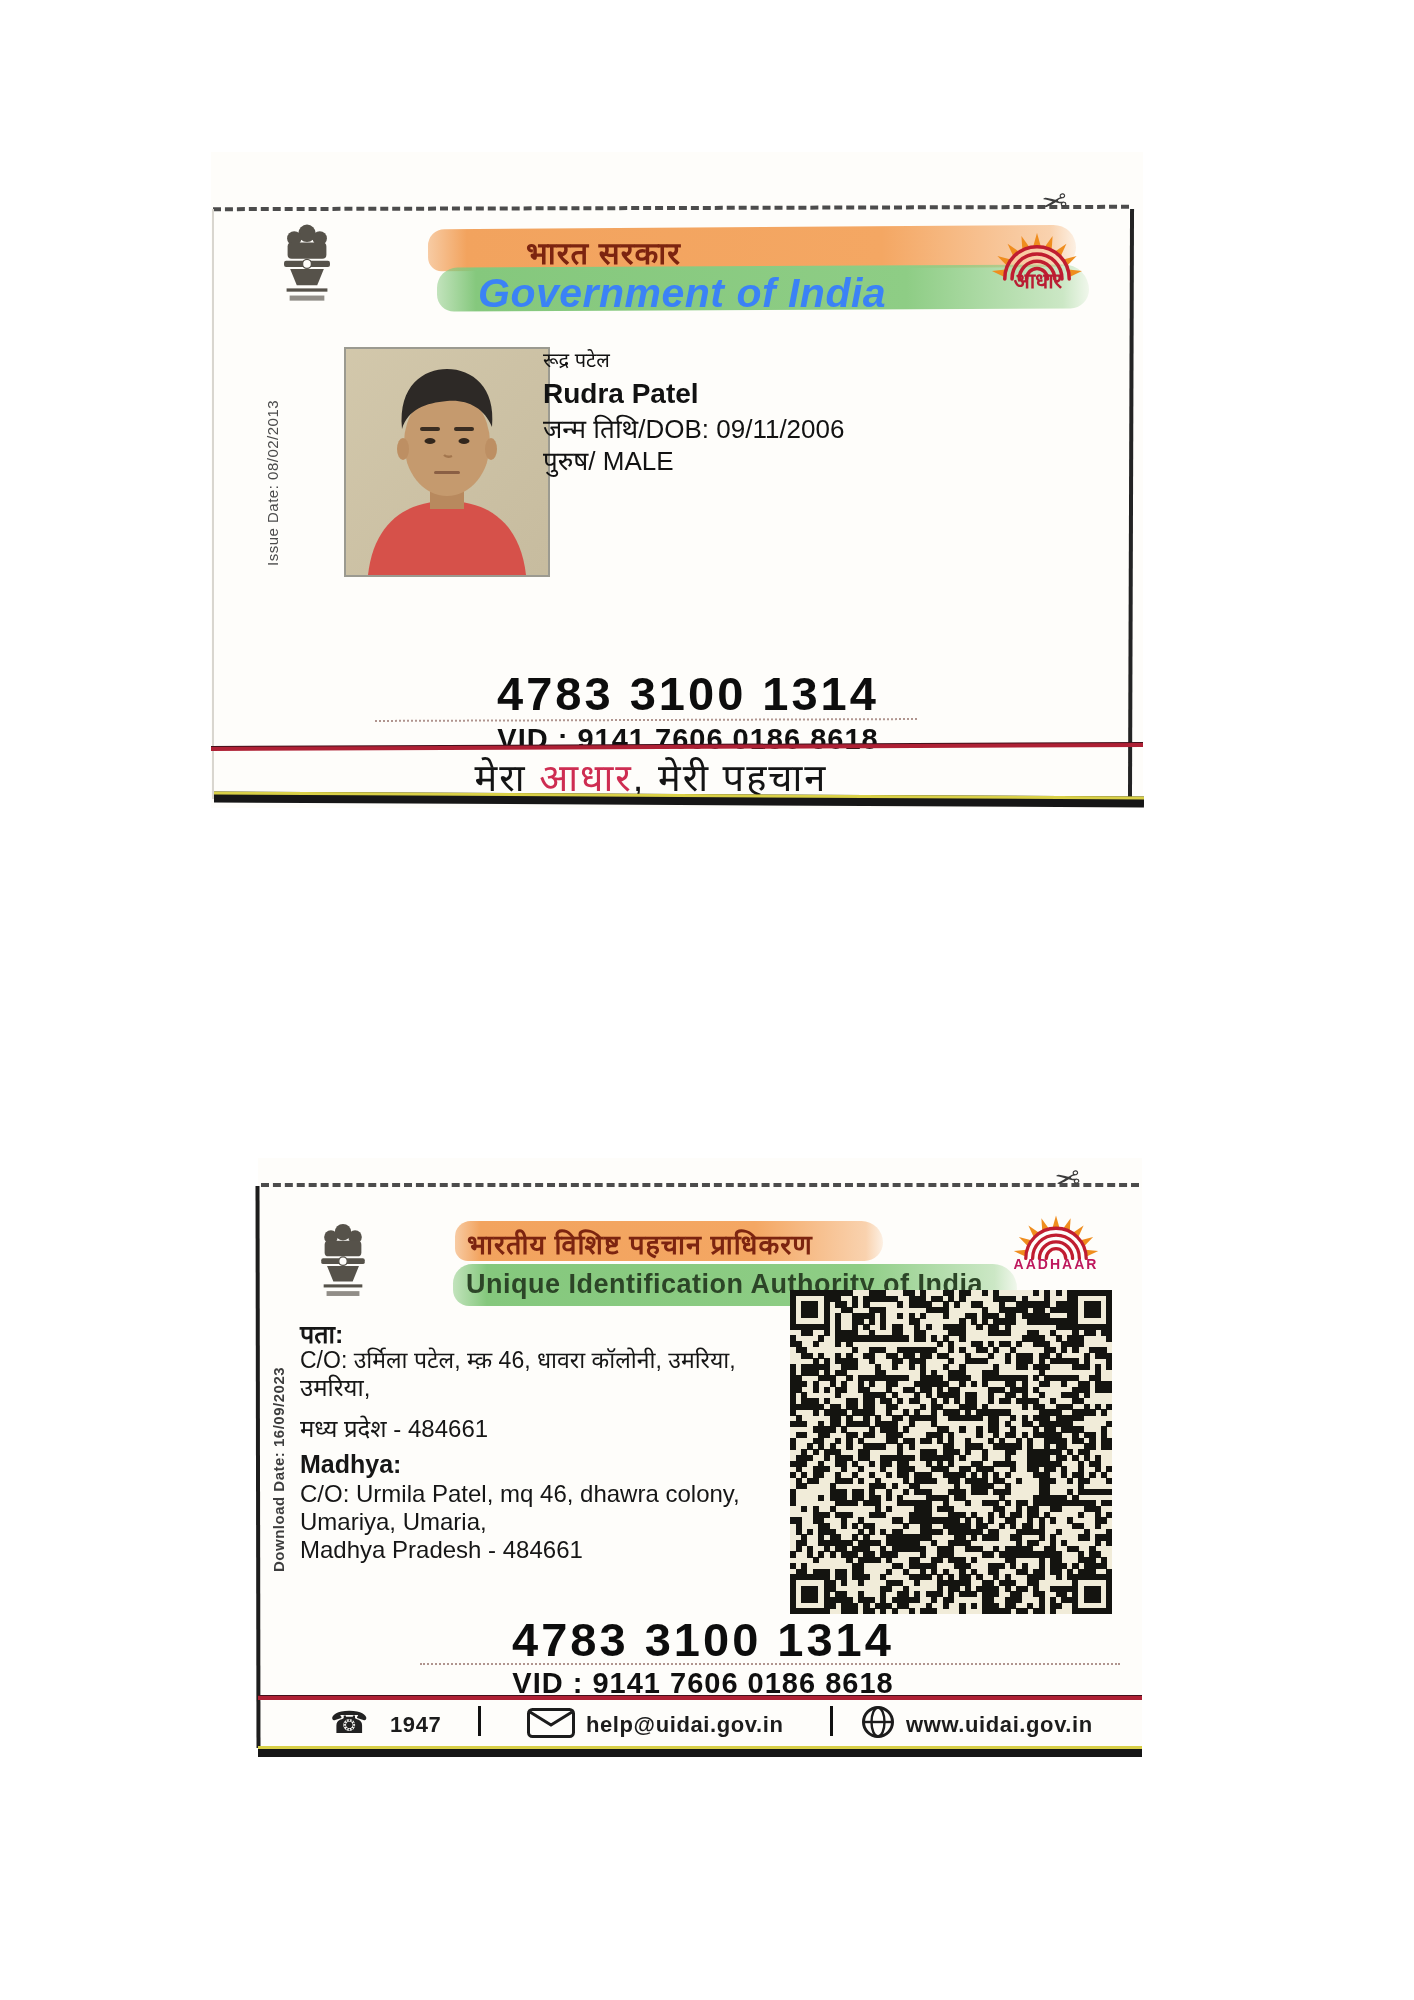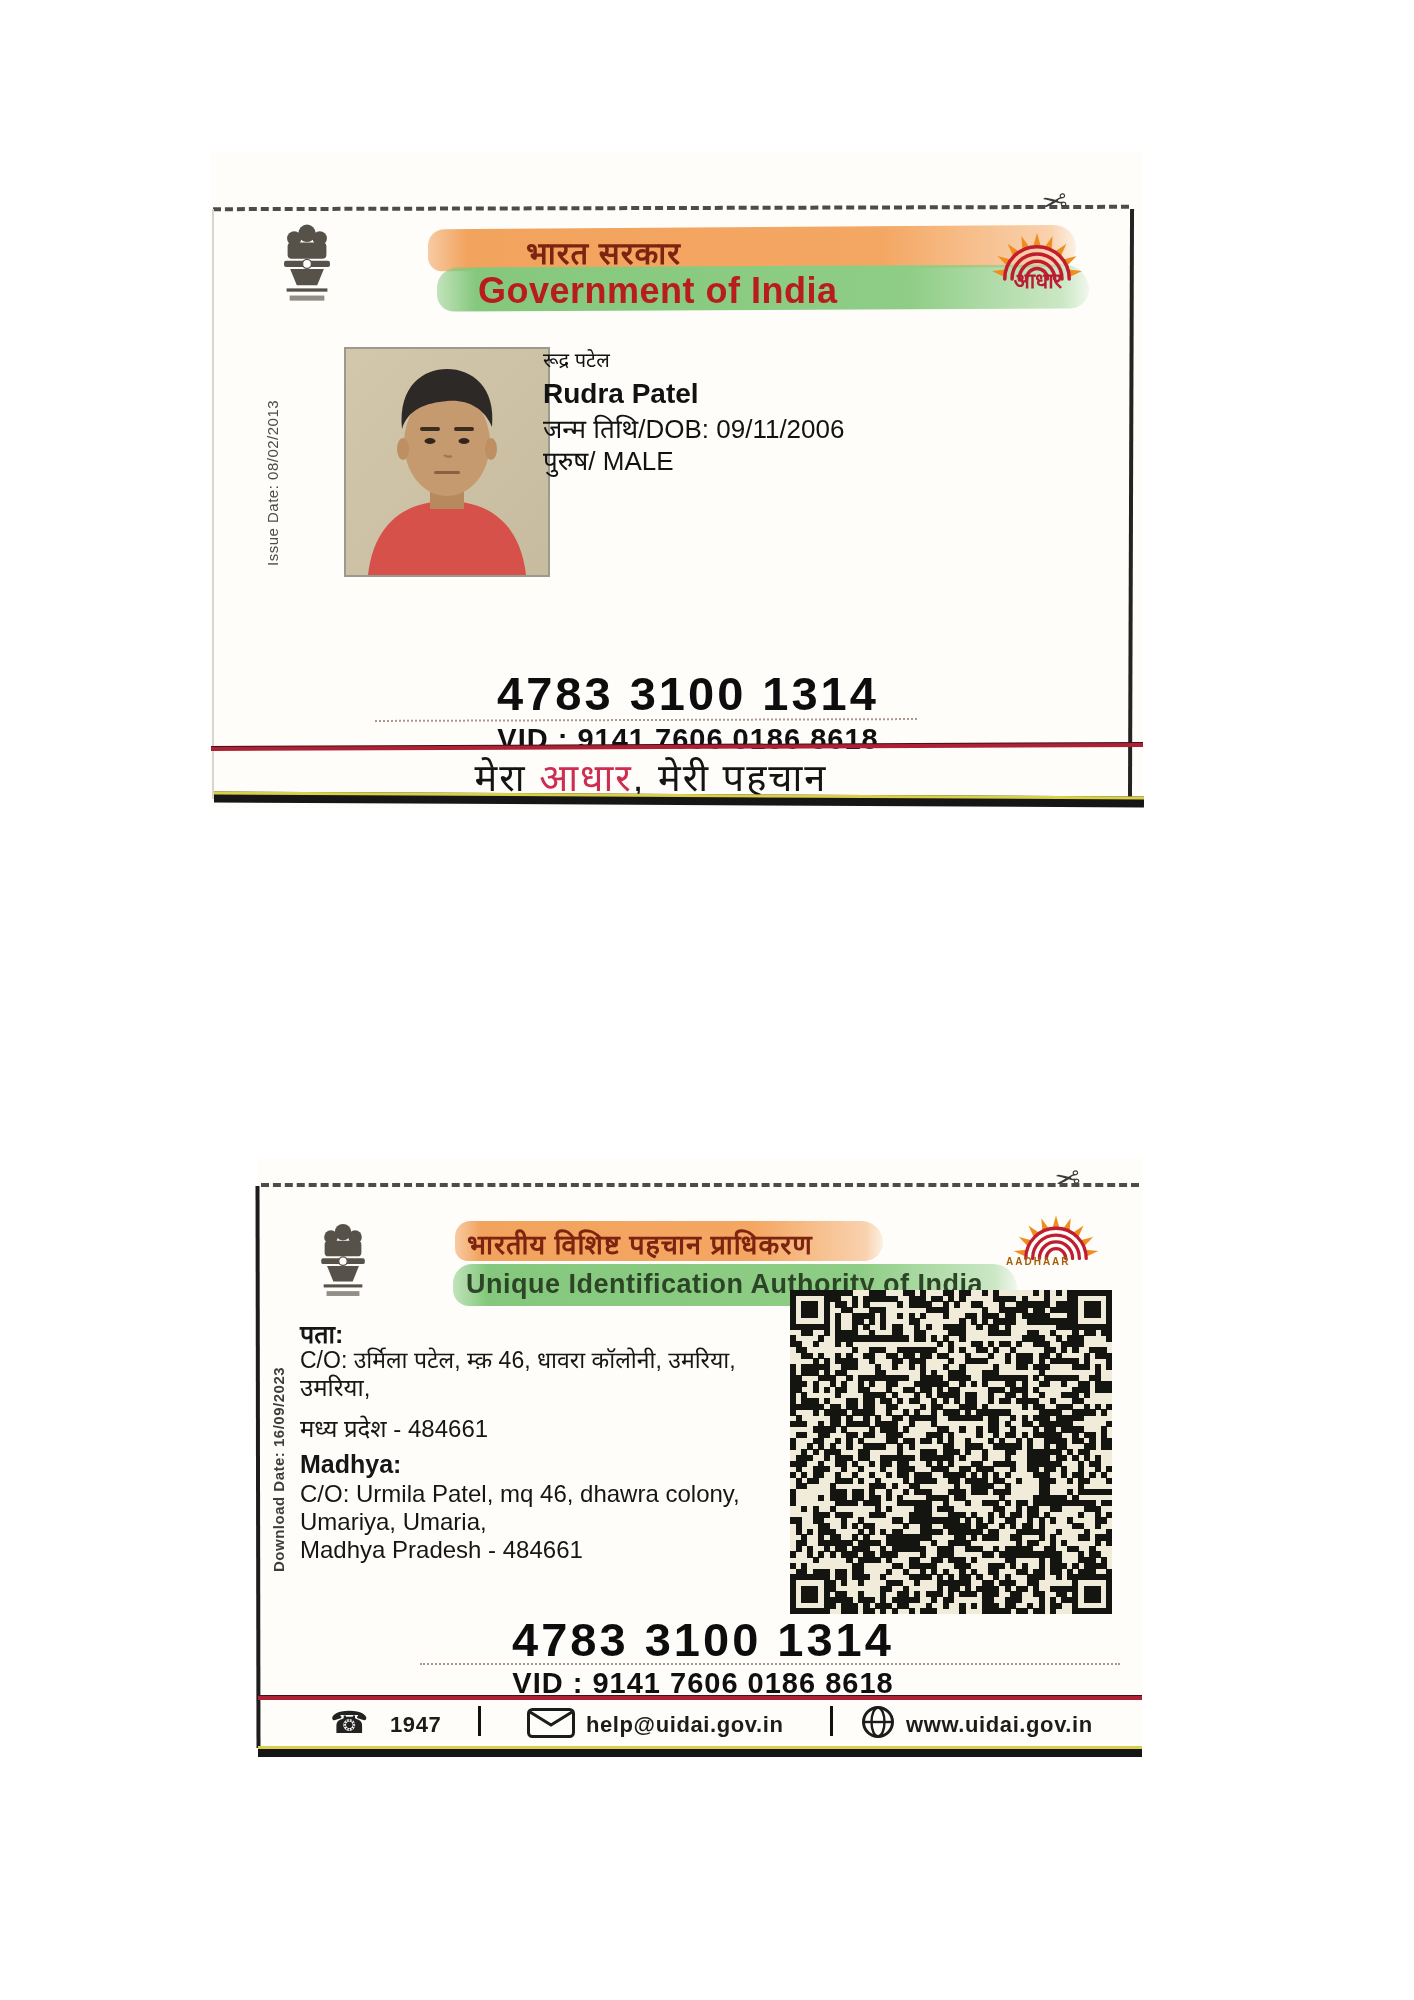--- a/index.html
+++ b/index.html
@@ -27,21 +27,21 @@
   .redline{background:#ae2034;box-shadow:0 -1px 0 #43111b;}
   .strip{background:#161616;border-top:3px solid #d9d047;}
   .vert-label{transform:rotate(-90deg);transform-origin:0 0;font-size:15px;color:#4c4c4c;letter-spacing:.5px;white-space:nowrap;}
   .addr-label{font-size:25px;font-weight:bold;}
   .addr-line{font-size:24px;line-height:28px;}
   .footer-text{font-size:22px;font-weight:bold;letter-spacing:.6px;color:#1c1c1c;}
   .vsep{width:3px;height:30px;background:#111;}
   .slogan{font-size:38px;letter-spacing:2px;text-align:center;color:#141414;}
   .slogan .hl{color:#ce2d52;}
   .logo-text-hi{font-size:21px;font-weight:bold;color:#b91d33;text-align:center;}
-  .logo-text-en{font-size:10px;font-weight:bold;color:#a16207;letter-spacing:2px;}
+  .logo-text-en{font-size:14px;font-weight:bold;color:#be185d;letter-spacing:2px;text-align:center;}
   .blur{filter:blur(.4px);}
   .qr-box{background:#f1ecd9;}
   .qr-box svg{display:block;width:100%;height:100%;}
 </style>
 </head>
 <body>
 
 <div id="page">
 
   <div class="abs card-surface" style="left:211px;top:152px;width:932px;height:656px;"></div>
@@ -62,21 +62,21 @@
       <circle cx="30" cy="43" r="4.4" fill="none" stroke="#56524a" stroke-width="1.4"></circle>
       <path d="M13.5,48 L46.5,48 L40,64 L20,64 Z"></path>
       <rect x="10" y="67" width="40" height="3.2"></rect>
       <rect x="13" y="74" width="34" height="5" opacity=".65"></rect>
     </g>
   </svg>
 
   <div class="abs stroke-orange" style="left:428px;top:227px;width:648px;transform:rotate(-0.4deg);"></div>
   <div class="abs title-hindi nowrap" style="left:526px;top:231px;font-size:31px;">भारत सरकार</div>
   <div class="abs stroke-green" style="left:437px;top:266px;width:652px;transform:rotate(-0.3deg);"></div>
-  <div class="abs title-english nowrap" style="left:478px;top:270px;font-size:36px;color:#b91c1c;">Government of India</div>
+  <div class="abs title-english nowrap" style="left:478px;top:270px;font-size:41px;color:#3b82f6;font-style:italic;">Government of India</div>
 
   <svg class="abs blur" style="left:985px;top:214px;" width="104" height="84" viewBox="0 0 100 80">
     <g fill="#f2a90e">
         <polygon points="93.3,54.4 81.4,60.1 80.2,53.1" fill="#ef8d1e"></polygon>
         <polygon points="88.1,40.0 78.9,49.4 75.3,43.3" fill="#ef8d1e"></polygon>
         <polygon points="78.3,28.3 72.8,40.3 67.4,35.7" fill="#ef8d1e"></polygon>
         <polygon points="65.0,20.7 64.1,33.8 57.4,31.4" fill="#ef8d1e"></polygon>
         <polygon points="50.0,18.0 53.6,30.7 46.4,30.7" fill="#ef8d1e"></polygon>
         <polygon points="35.0,20.7 42.6,31.4 35.9,33.8" fill="#ef8d1e"></polygon>
         <polygon points="21.7,28.3 32.6,35.7 27.2,40.3" fill="#ef8d1e"></polygon>

